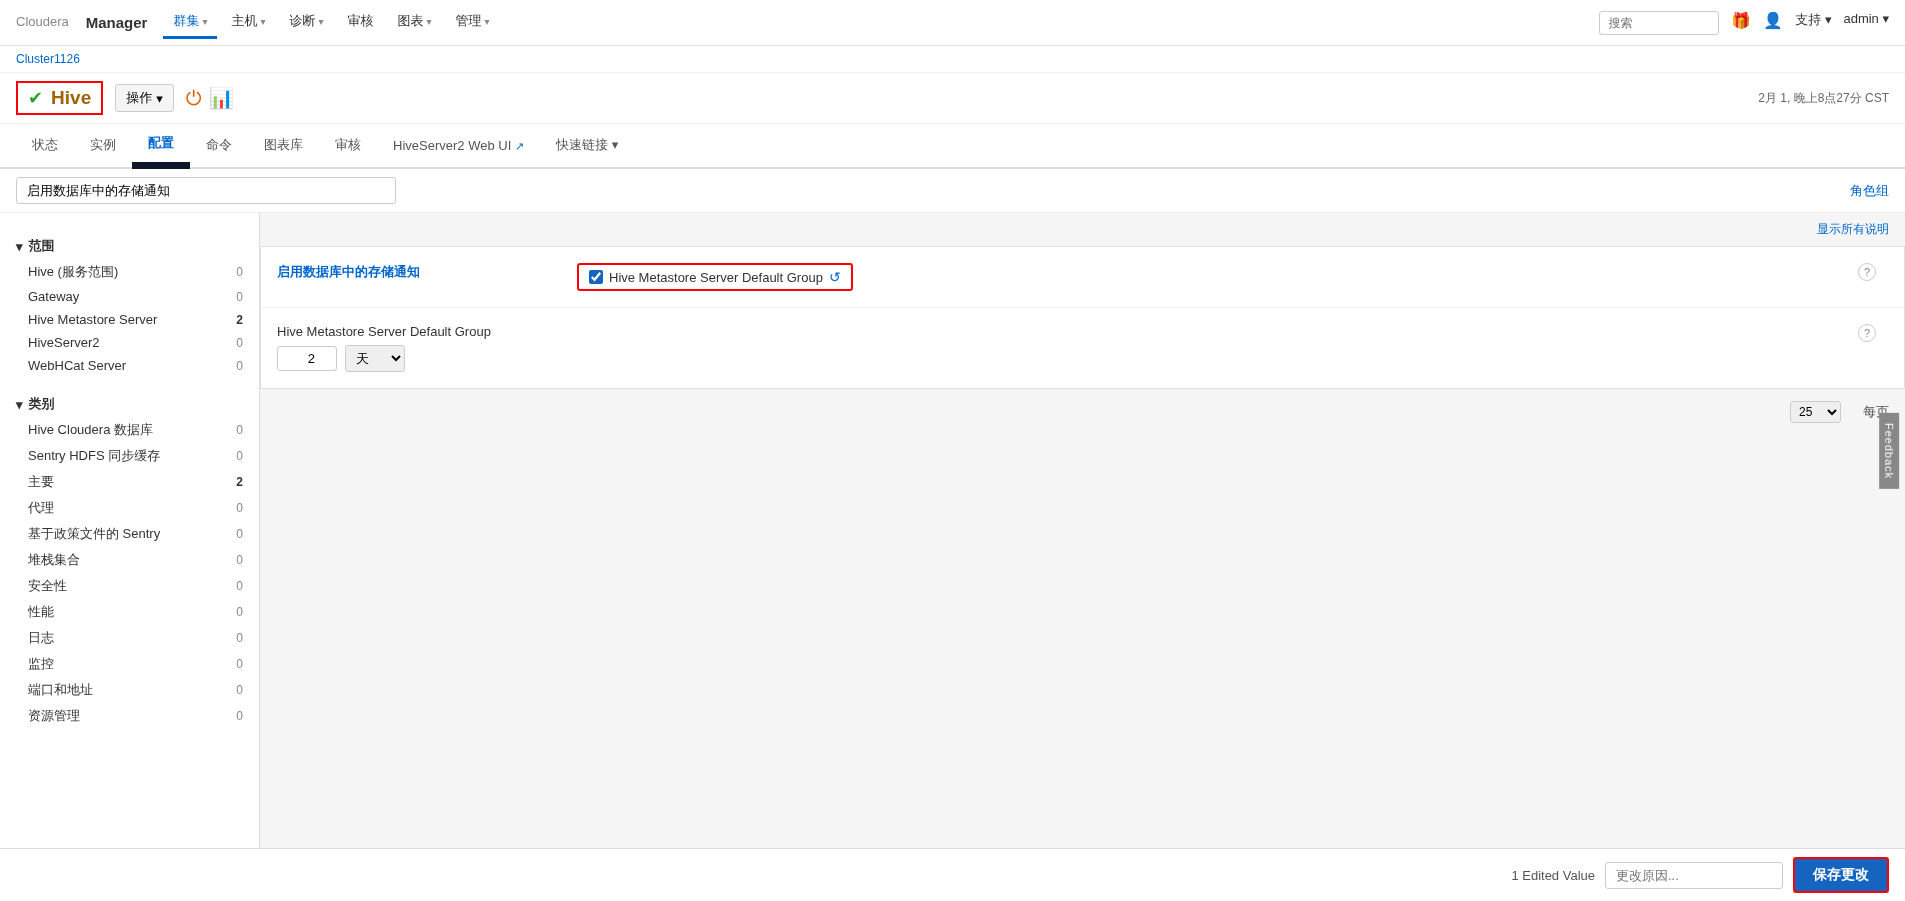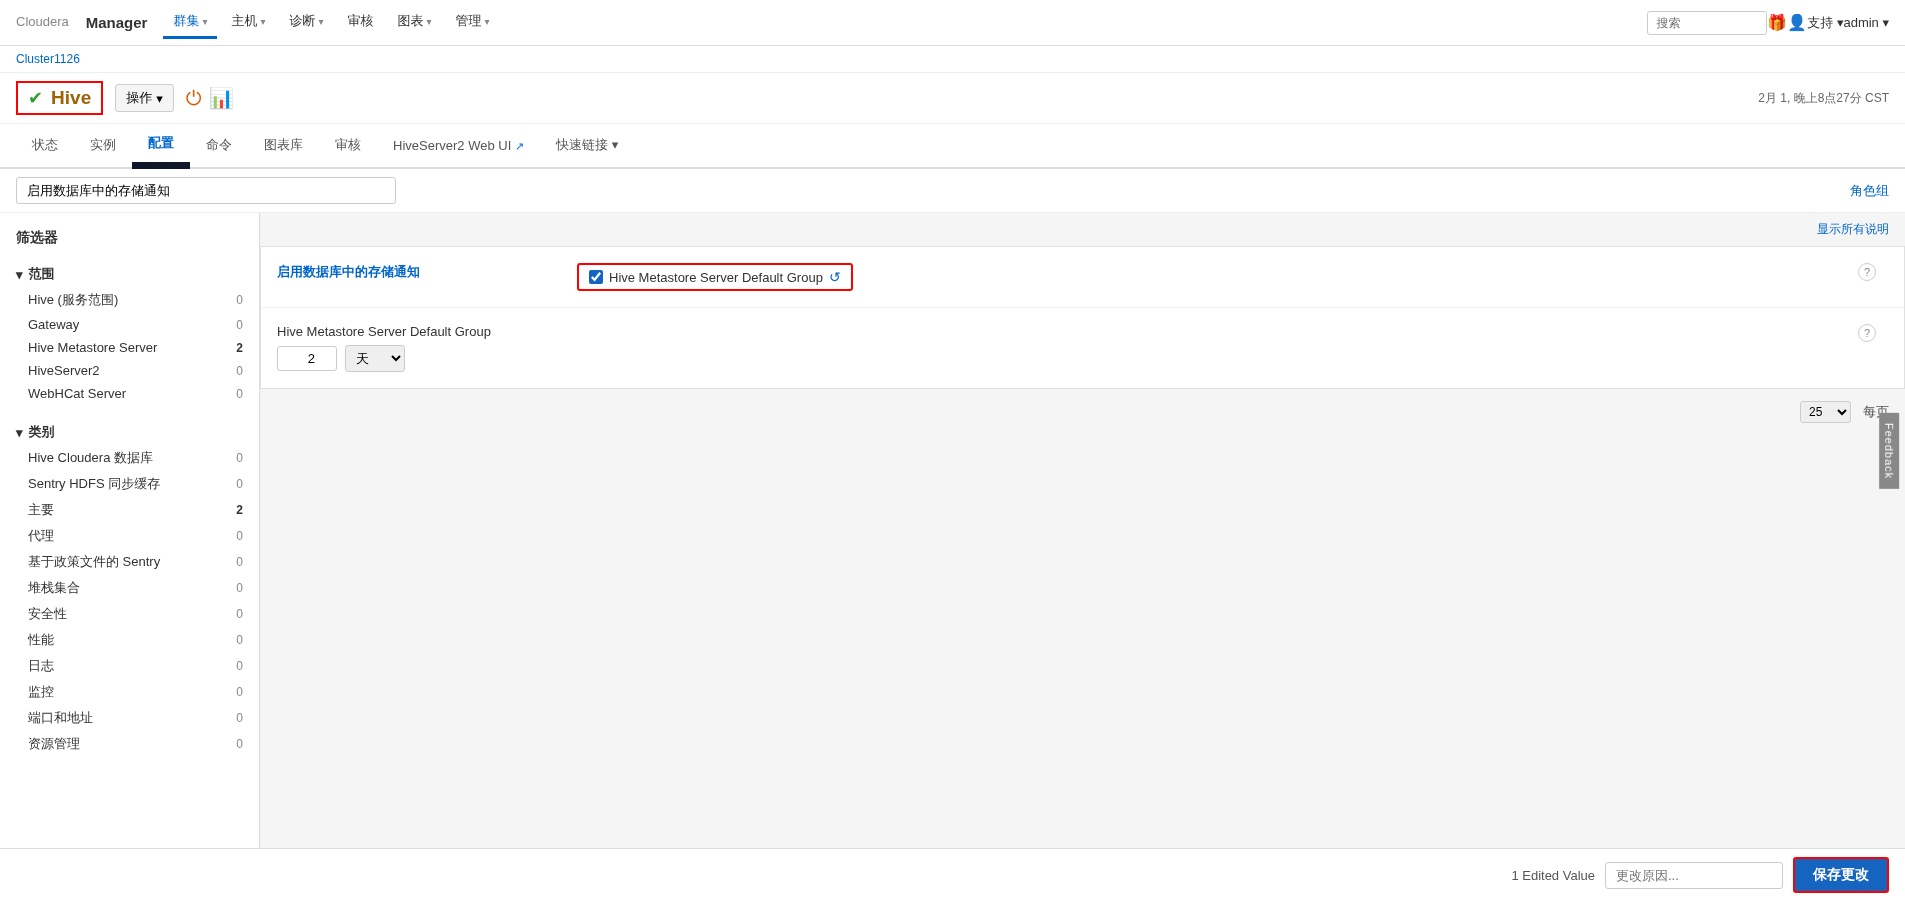--- a/index.html
+++ b/index.html
@@ -12,21 +12,21 @@
     }
     .top-nav-logo { display: flex; gap: 4px; margin-right: 12px; }
     .logo-cloudera { font-size: 13px; color: #888; }
     .logo-manager { font-size: 15px; font-weight: bold; color: #333; padding-left: 13px; }
     .nav-item {
       padding: 0 10px; height: 32px; display: flex; align-items: center; cursor: pointer;
       font-size: 13px; color: #333; gap: 3px; border-bottom: 3px solid transparent;
     }
     .nav-item.active { color: #0066cc; border-bottom: 3px solid #0066cc; }
     .nav-arrow { font-size: 10px; color: #888; }
-    .top-nav-right { margin-left: auto; display: flex; align-items: center; }
+    .top-nav-right { margin-left: auto; display: flex; align-items: flex-start; gap: 12px; }
     .search-box {
       border: 1px solid #ccc; border-radius: 3px; padding: 4px 8px; font-size: 12px;
       width: 120px; outline: none;
     }
     .top-nav-icon { color: #666; cursor: pointer; font-size: 16px; }
     .support-btn { color: #333; cursor: pointer; font-size: 13px; }
     .admin-btn { color: #333; cursor: pointer; font-size: 13px; }
 
     
     .breadcrumb-bar {
@@ -135,21 +135,21 @@
       width: 60px; font-size: 13px; text-align: right; outline: none;
     }
     .config-unit-select {
       border: 1px solid #ccc; border-radius: 3px; padding: 4px 6px;
       font-size: 13px; outline: none; cursor: pointer;
     }
 
     
     .pagination-bar {
       display: flex; justify-content: flex-end; align-items: center;
-      padding: 8px 16px; gap: 12px; font-size: 13px;
+      padding: 8px 16px; gap: 22px; font-size: 13px;
     }
     .per-page-select {
       border: 1px solid #ccc; border-radius: 3px; padding: 2px 4px; font-size: 12px;
     }
     .per-page-label { color: #555; }
 
     
     .bottom-bar {
       position: fixed; bottom: 0; left: 0; right: 0; background: #fff;
       border-top: 1px solid #ddd; padding: 8px 16px;
@@ -268,21 +268,20 @@
 </div>
 
 <div class="config-search-bar">
   <input class="config-search-input" type="text" value="启用数据库中的存储通知" style="">
   <a class="role-group-link">角色组</a>
 </div>
 
 <div class="main-content">
 
   <div class="sidebar">
-    <div class="sidebar-title">筛选器</div>
 
     <div class="sidebar-section-header">
       <span>▾</span>
       <span>范围</span>
     </div>
     <div class="sidebar-item">
       <span>Hive (服务范围)</span>
       <span class="sidebar-item-count">0</span>
     </div>
     <div class="sidebar-item">

